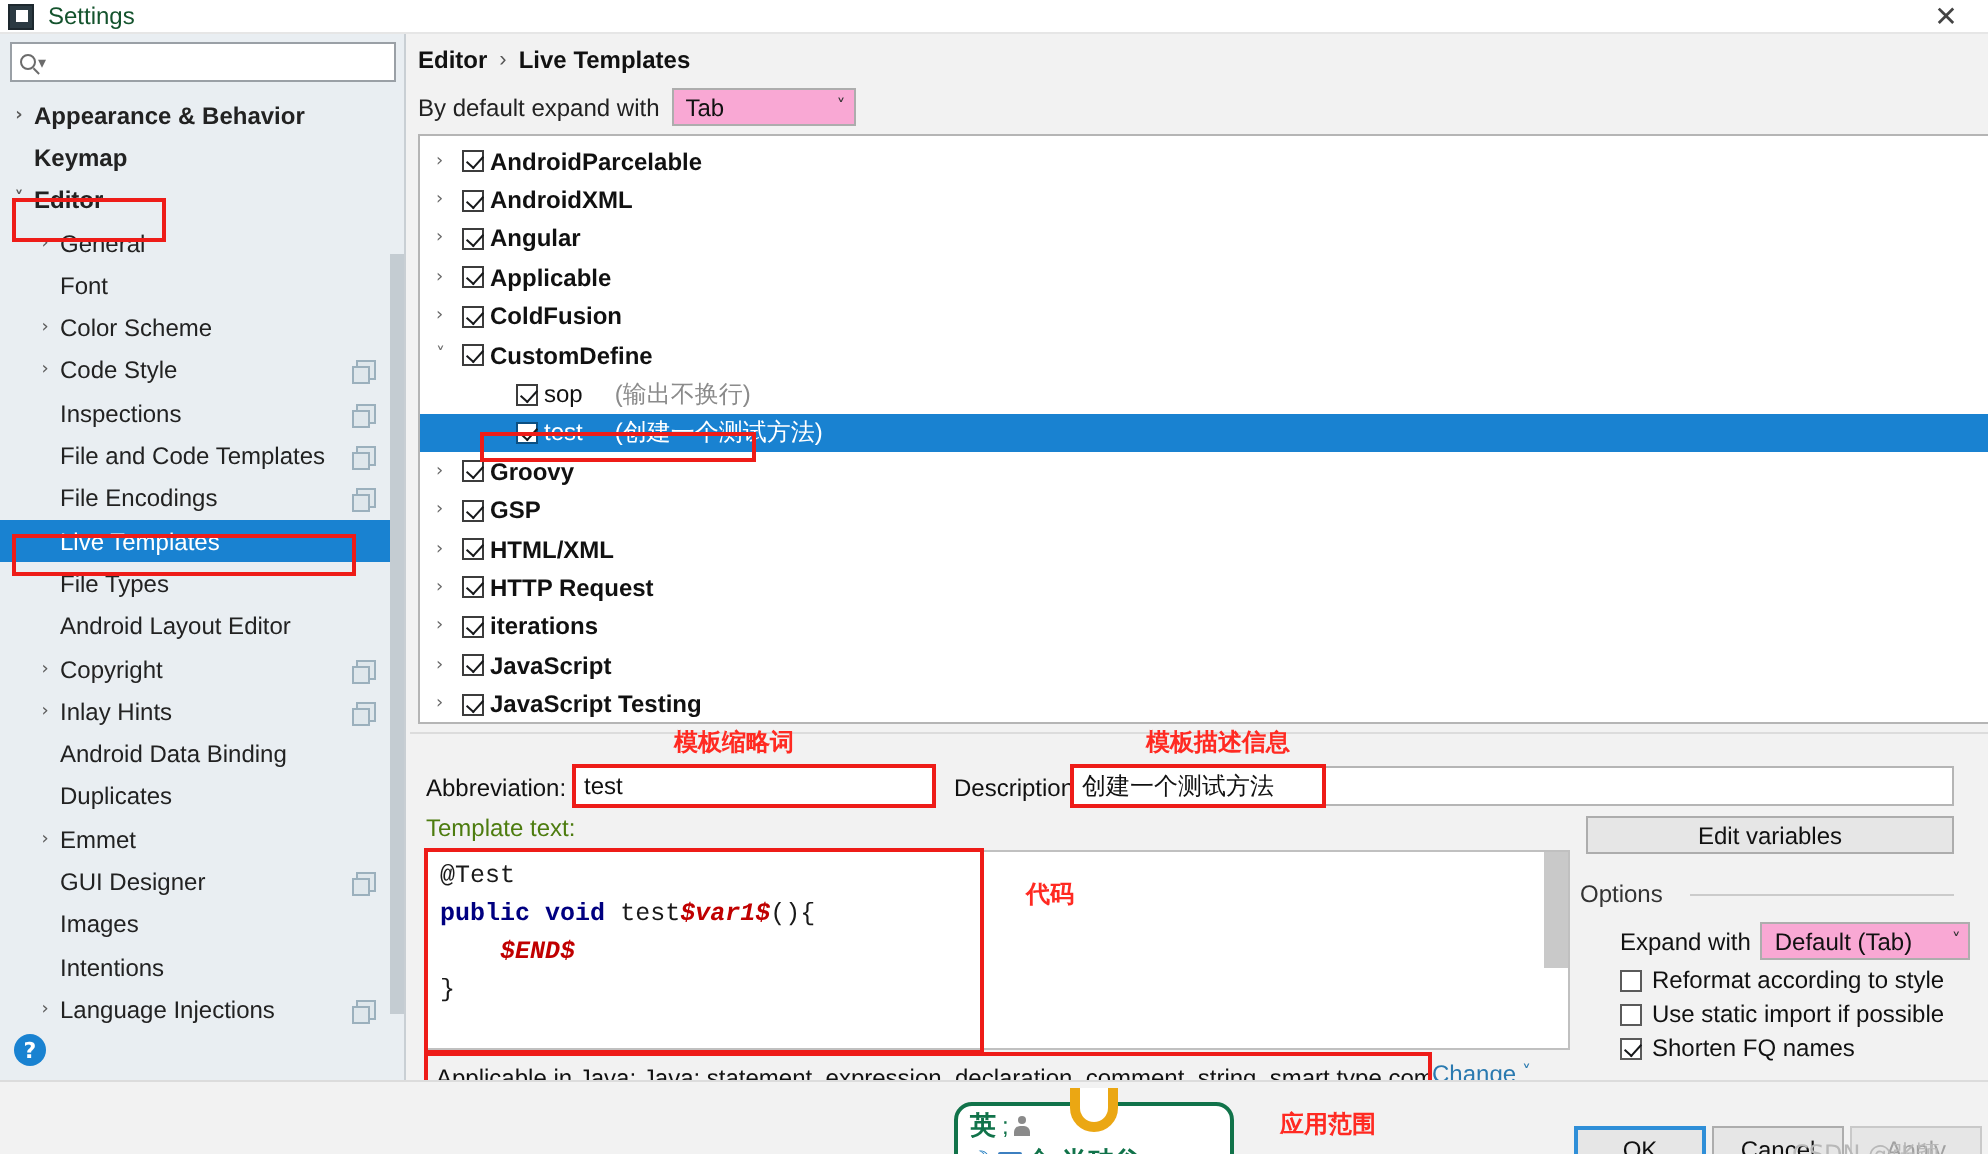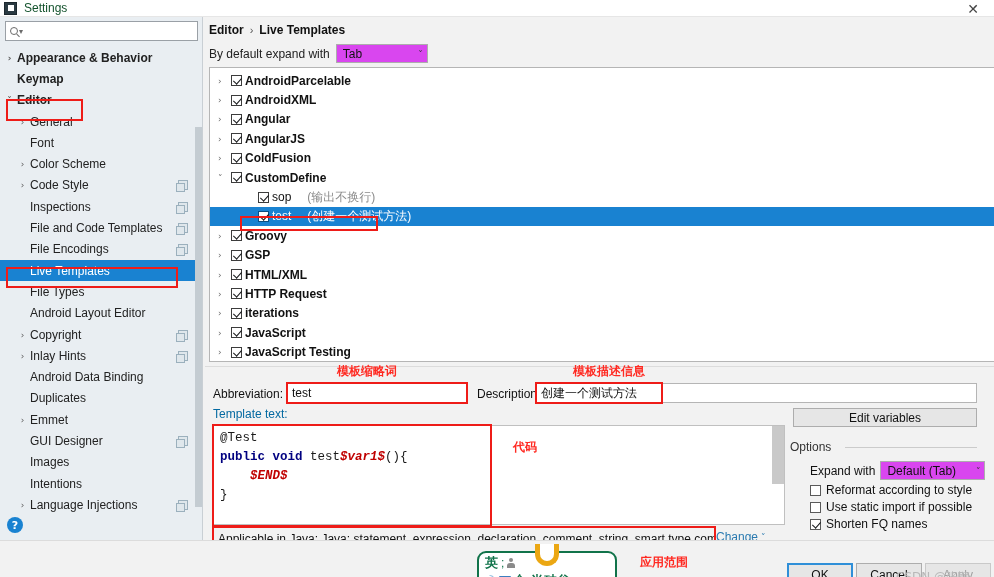--- a/index.html
+++ b/index.html
@@ -122,21 +122,21 @@
     position:absolute; left:5px; top:6px; font-size:12px; font-weight:bold; color:#111;
     display:flex; align-items:center; gap:6px;
   }
   .breadcrumb .sep { color:#555; font-weight:normal; font-size:11px; }
 
   .expandrow {
     position:absolute; left:5px; top:27px; display:flex; align-items:center; gap:6px;
     font-size:12px; color:#222;
   }
   .combo {
-    height:19px; min-width:88px; background:#d946ef; border:1px solid #adadad;
+    height:19px; min-width:88px; background:#f9a8d4; border:1px solid #adadad;
     display:flex; align-items:center; justify-content:space-between;
     padding:0 4px 0 6px; font-size:12px; color:#111; cursor:pointer;
   }
   .combo .cv { flex:1; }
   .combo .car { font-size:9px; color:#333; margin-left:8px; font-family:"DejaVu Sans",sans-serif;}
 
   
   .tmpl-wrap {
     position:absolute; left:5px; top:50px; width:956px; height:295px;
     background:#ffffff; border:1px solid #b5b5b5;
@@ -282,21 +282,21 @@
   }
 
   .watermark {
     position:absolute; left:896px; top:552px; font-size:12px;
     color:#b8b8b8; white-space:nowrap; font-family:"DejaVu Sans", sans-serif;
   }
 
   .divider-h {
     position:absolute; left:205px; top:349px; width:790px; height:1px; background:#dcdcdc;
   }
-  .tmpltext-lbl { position:absolute; left:213px; top:390px; font-size:12px; color:#0369a1; }
+  .tmpltext-lbl { position:absolute; left:213px; top:390px; font-size:12px; color:#4d7c0f; }
 </style>
 </head>
 <body>
 
 <div class="titlebar">
   <div class="tb-icon"></div>
   <div class="tb-title">Settings</div>
   <div class="tb-close">✕</div>
 </div>
 
@@ -447,21 +447,21 @@
             <span class="gname">AndroidXML</span>
           </div>
           <div class="trow">
             <span class="arr">›</span>
             <span class="cbx on"></span>
             <span class="gname">Angular</span>
           </div>
           <div class="trow">
             <span class="arr">›</span>
             <span class="cbx on"></span>
-            <span class="gname">AngularJS</span>
+            <span class="gname">Applicable</span>
           </div>
           <div class="trow">
             <span class="arr">›</span>
             <span class="cbx on"></span>
             <span class="gname">ColdFusion</span>
           </div>
           <div class="trow">
             <span class="arr">˅</span>
             <span class="cbx on"></span>
             <span class="gname">CustomDefine</span>

